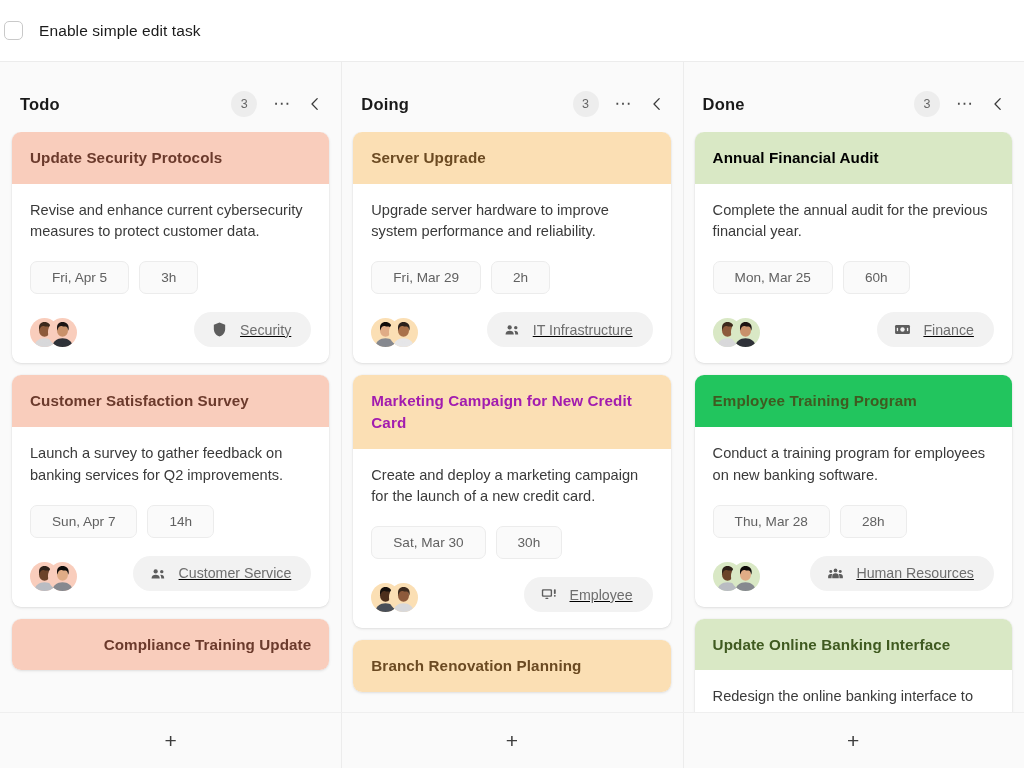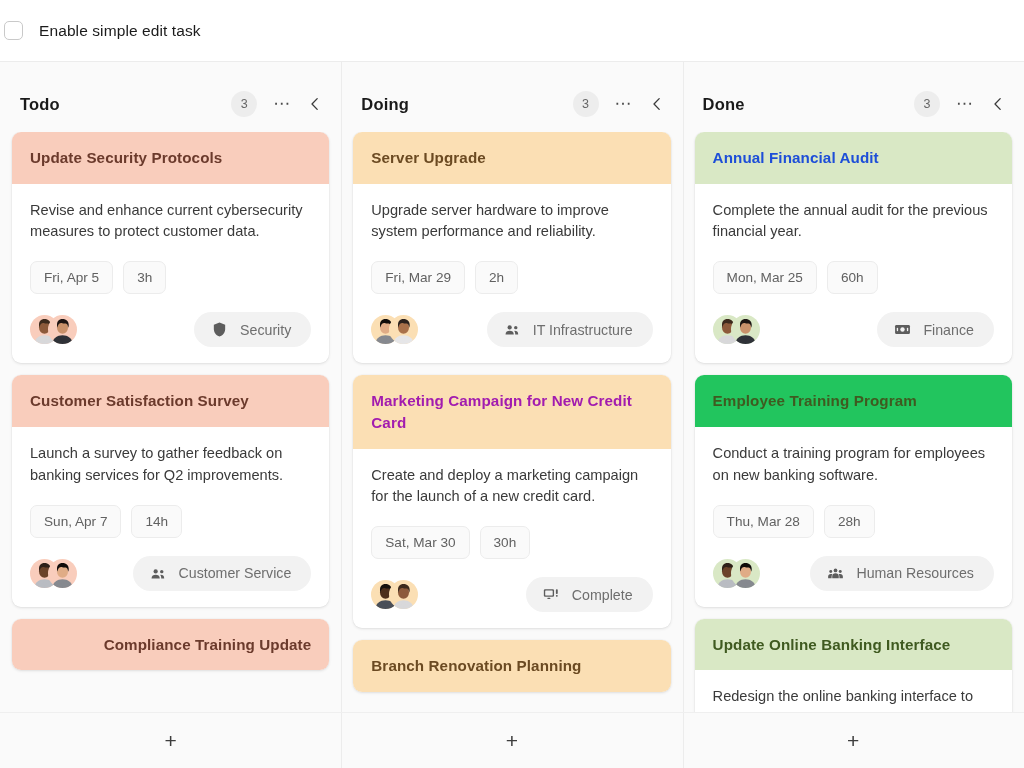--- a/index.html
+++ b/index.html
@@ -137,29 +137,30 @@
   }
   .meta-row {
     display: flex;
     gap: 10px;
     margin-top: 18px;
   }
   .meta-chip {
     border: 1px solid #ececec;
     background: #fafafa;
     border-radius: 7px;
-    padding: 8px 13px;
+    padding: 8px 21px;
     font-size: 13.6px;
     color: #616161;
     cursor: pointer;
   }
   .bottom-row {
     display: flex;
-    align-items: center;
+    align-items: flex-end;
     margin-top: 18px;
+    text-decoration: underline;
   }
 
   
   .avatars { display: flex; cursor: pointer; }
   .avatar {
     width: 29px; height: 29px;
     border-radius: 50%;
     overflow: hidden;
     position: relative;
     flex: none;
@@ -420,21 +421,21 @@
               <div class="tag-pill">
                 <span class="tag-icon">
                   <svg viewBox="0 0 24 24" width="17" height="17">
                     <rect x="1.2" y="4.6" width="14.4" height="10.6" rx="1.7"></rect>
                     <rect x="3.1" y="6.5" width="10.6" height="6.8" rx=".6" fill="#f2f2f2"></rect>
                     <rect x="6.2" y="16.6" width="4.2" height="1.7" rx=".8"></rect>
                     <rect x="18.2" y="4.6" width="2.6" height="6.6" rx="1.1"></rect>
                     <rect x="18.2" y="12.6" width="2.6" height="2.6" rx="1.1"></rect>
                   </svg>
                 </span>
-                <span>Complete</span>
+                <span>Employee</span>
               </div>
             </div>
           </div>
         </div>
         <div class="card">
           <div class="card-header" style="background:#fbdfb4;color:#6b4a22;">Branch Renovation Planning</div>
         </div>
       </div>
     </div>
     <div class="column">
@@ -445,21 +446,21 @@
           <div class="dots-icon">⋯</div>
           <span class="collapse-icon">
             <svg viewBox="0 0 16 16" width="16" height="16">
               <path d="M10.2 2.6 5 8l5.2 5.4" fill="none" stroke="#3a3a3a" stroke-width="1.3" stroke-linecap="round" stroke-linejoin="round"></path>
             </svg>
           </span>
         </div>
       </div>
       <div class="card-list">
         <div class="card">
-          <div class="card-header" style="background:#d9e8c5;color:#1d4ed8;">Annual Financial Audit</div>
+          <div class="card-header" style="background:#d9e8c5;color:#000000;">Annual Financial Audit</div>
           <div class="card-body">
             <div class="card-desc">Complete the annual audit for the previous financial year.</div>
             <div class="meta-row">
               <div class="meta-chip">Mon, Mar 25</div>
               <div class="meta-chip">60h</div>
             </div>
             <div class="bottom-row">
               <div class="avatars">
                 <span class="avatar">
                   <svg viewBox="0 0 40 40">

